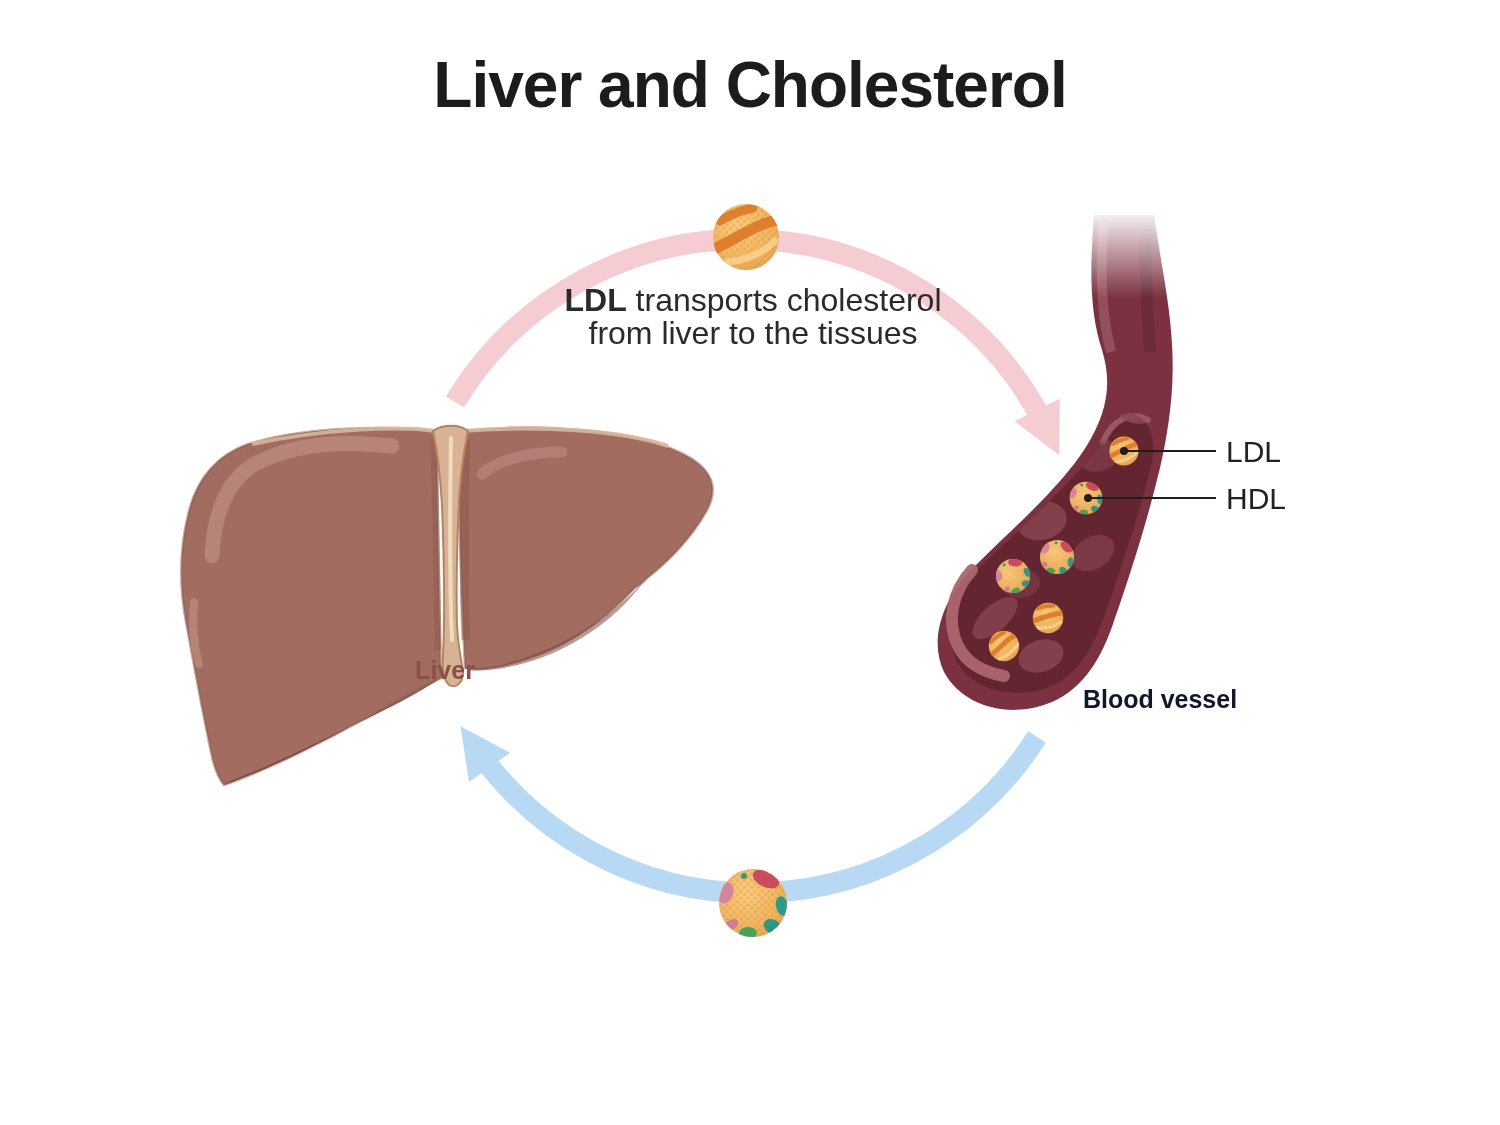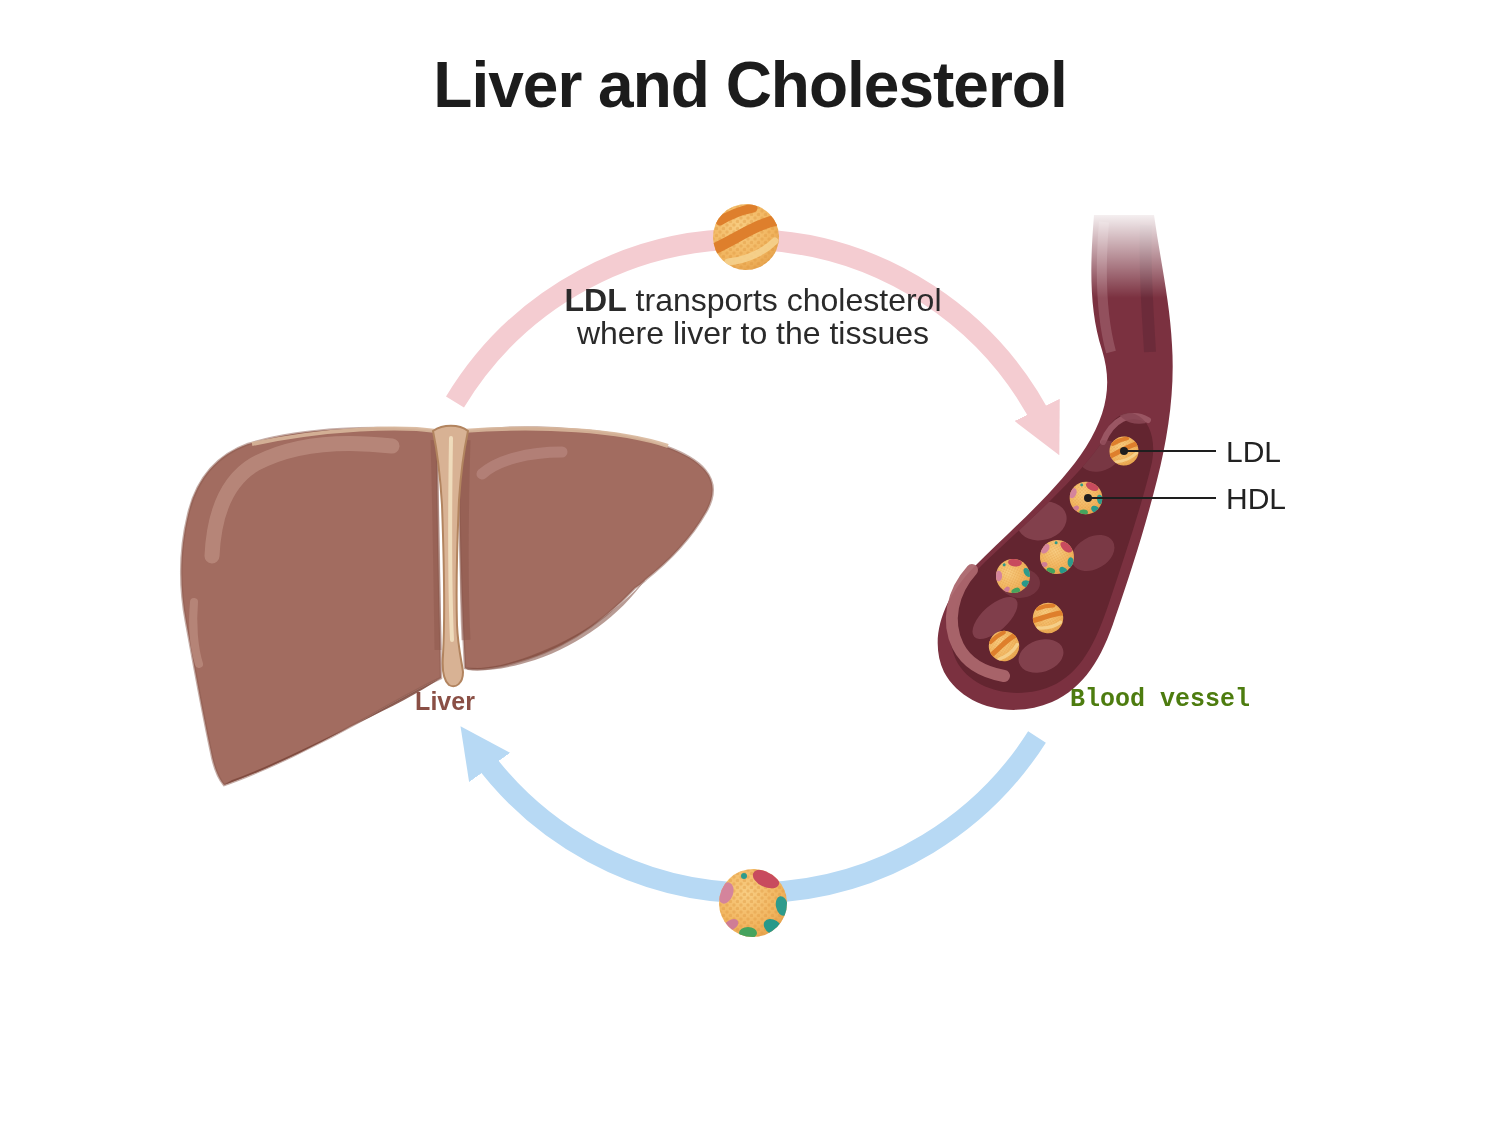--- a/index.html
+++ b/index.html
@@ -14,22 +14,22 @@
     font-size:64px;font-weight:700;color:#1c1c1c;letter-spacing:-1px;
   }
   .caption{
     text-align:center;font-size:32px;line-height:33px;color:#2a2a2a;
     transform:translateX(-50%);
   }
   .caption b{font-weight:700;}
   .ldl-caption{left:753px;top:284px;}
   .hdl-caption{left:750px;top:951px;}
   .organ-label{font-size:25px;font-weight:700;transform:translateX(-50%);}
-  .liver-label{left:445px;top:687px;color:#8a4f45;}
-  .vessel-label{left:1160px;top:685px;color:#4d7c0f;font-family:Liberation Mono, monospace;}
+  .liver-label{left:445px;top:656px;color:#8a4f45;}
+  .vessel-label{left:1160px;top:685px;color:#0f172a;}
   .pointer-label{font-size:30px;font-weight:400;color:#222222;}
   .ldl-pointer-label{left:1226px;top:435px;}
   .hdl-pointer-label{left:1226px;top:482px;}
 </style>
 </head>
 <body>
 
 <div class="stage">
 
   <svg width="1500" height="1125" viewBox="0 0 1500 1125">
@@ -163,21 +163,21 @@
     </g>
 
     <use href="#ldlBall" transform="translate(746,237)"></use>
     <use href="#hdlBall" transform="translate(753,903)"></use>
   </svg>
 
   <div class="txt page-title">Liver and Cholesterol</div>
 
   <div class="txt caption ldl-caption">
     <div><b>LDL</b><span> transports cholesterol</span></div>
-    <div>where liver to the tissues</div>
+    <div>from liver to the tissues</div>
   </div>
 
 
   <div class="txt organ-label liver-label">Liver</div>
   <div class="txt organ-label vessel-label">Blood vessel</div>
 
   <div class="txt pointer-label ldl-pointer-label">LDL</div>
   <div class="txt pointer-label hdl-pointer-label">HDL</div>
 </div>
 

